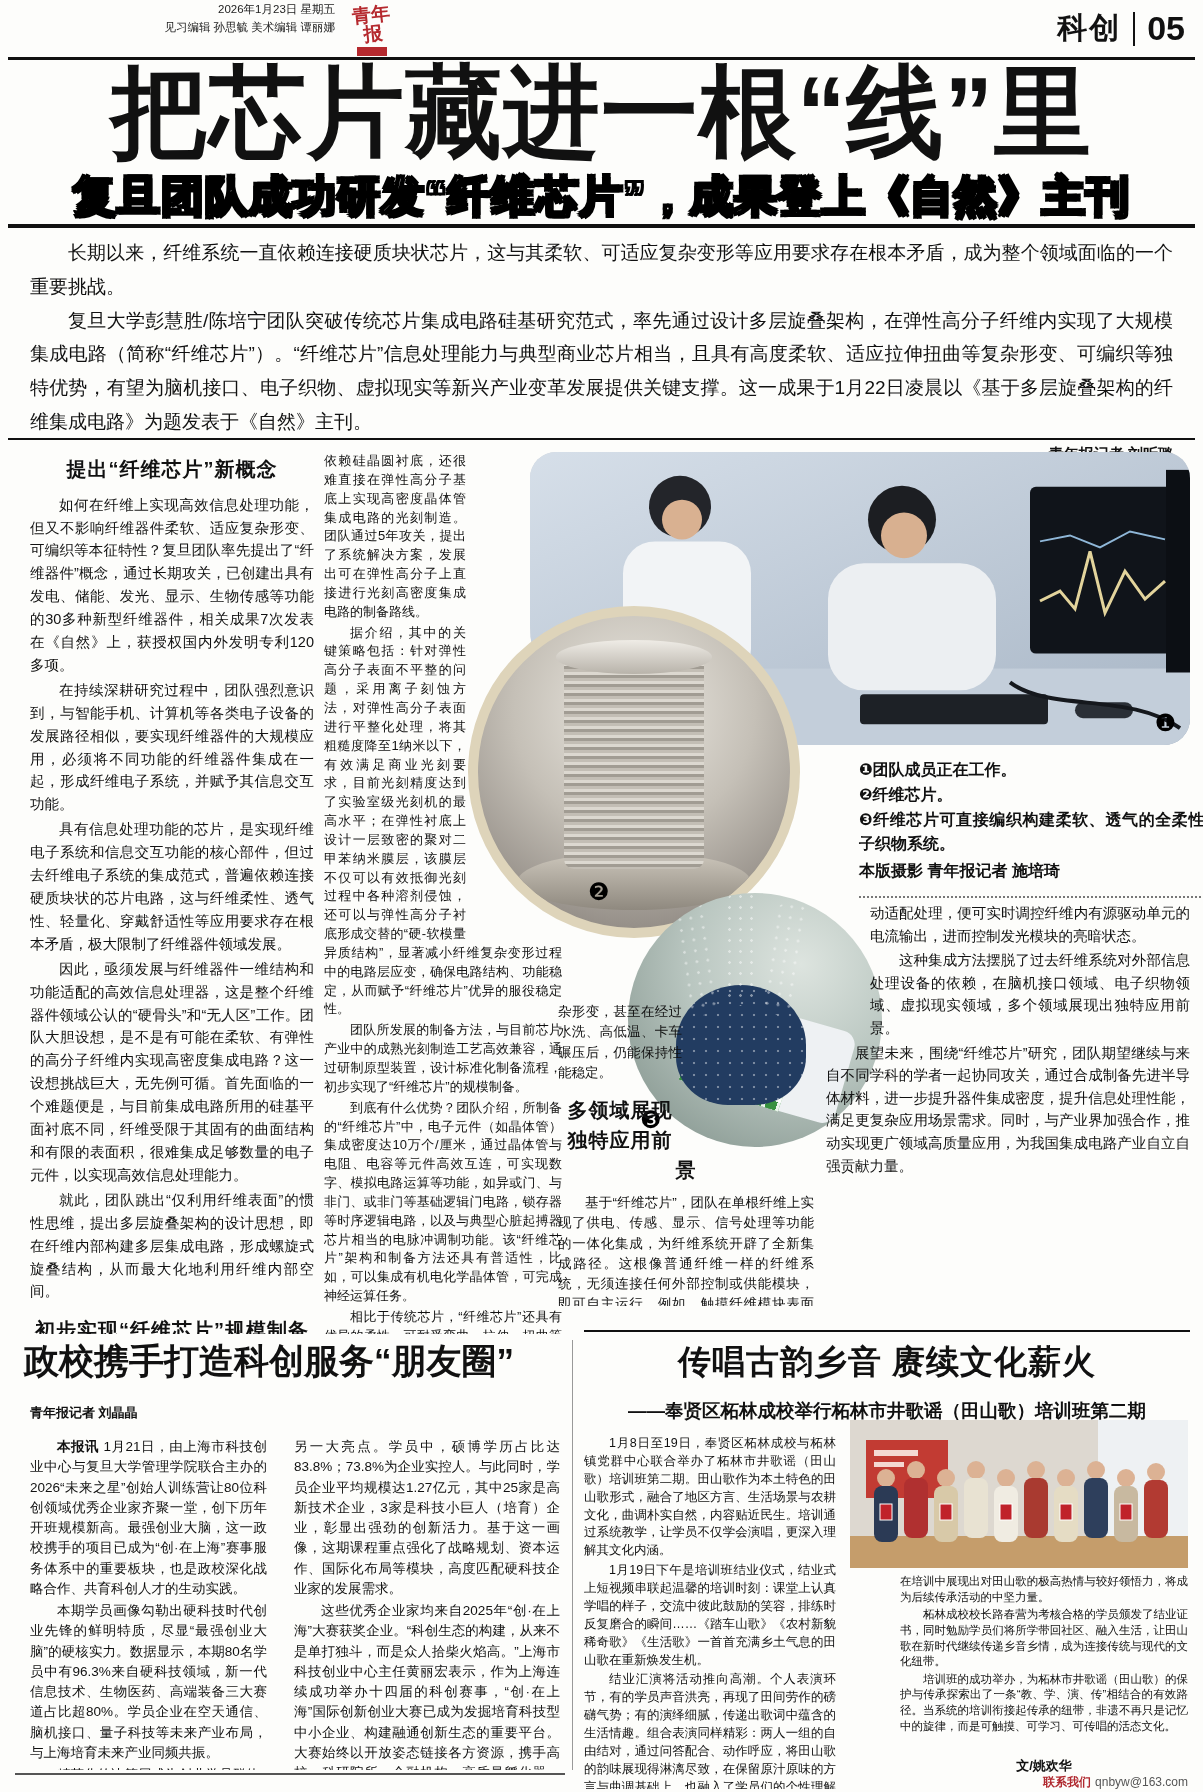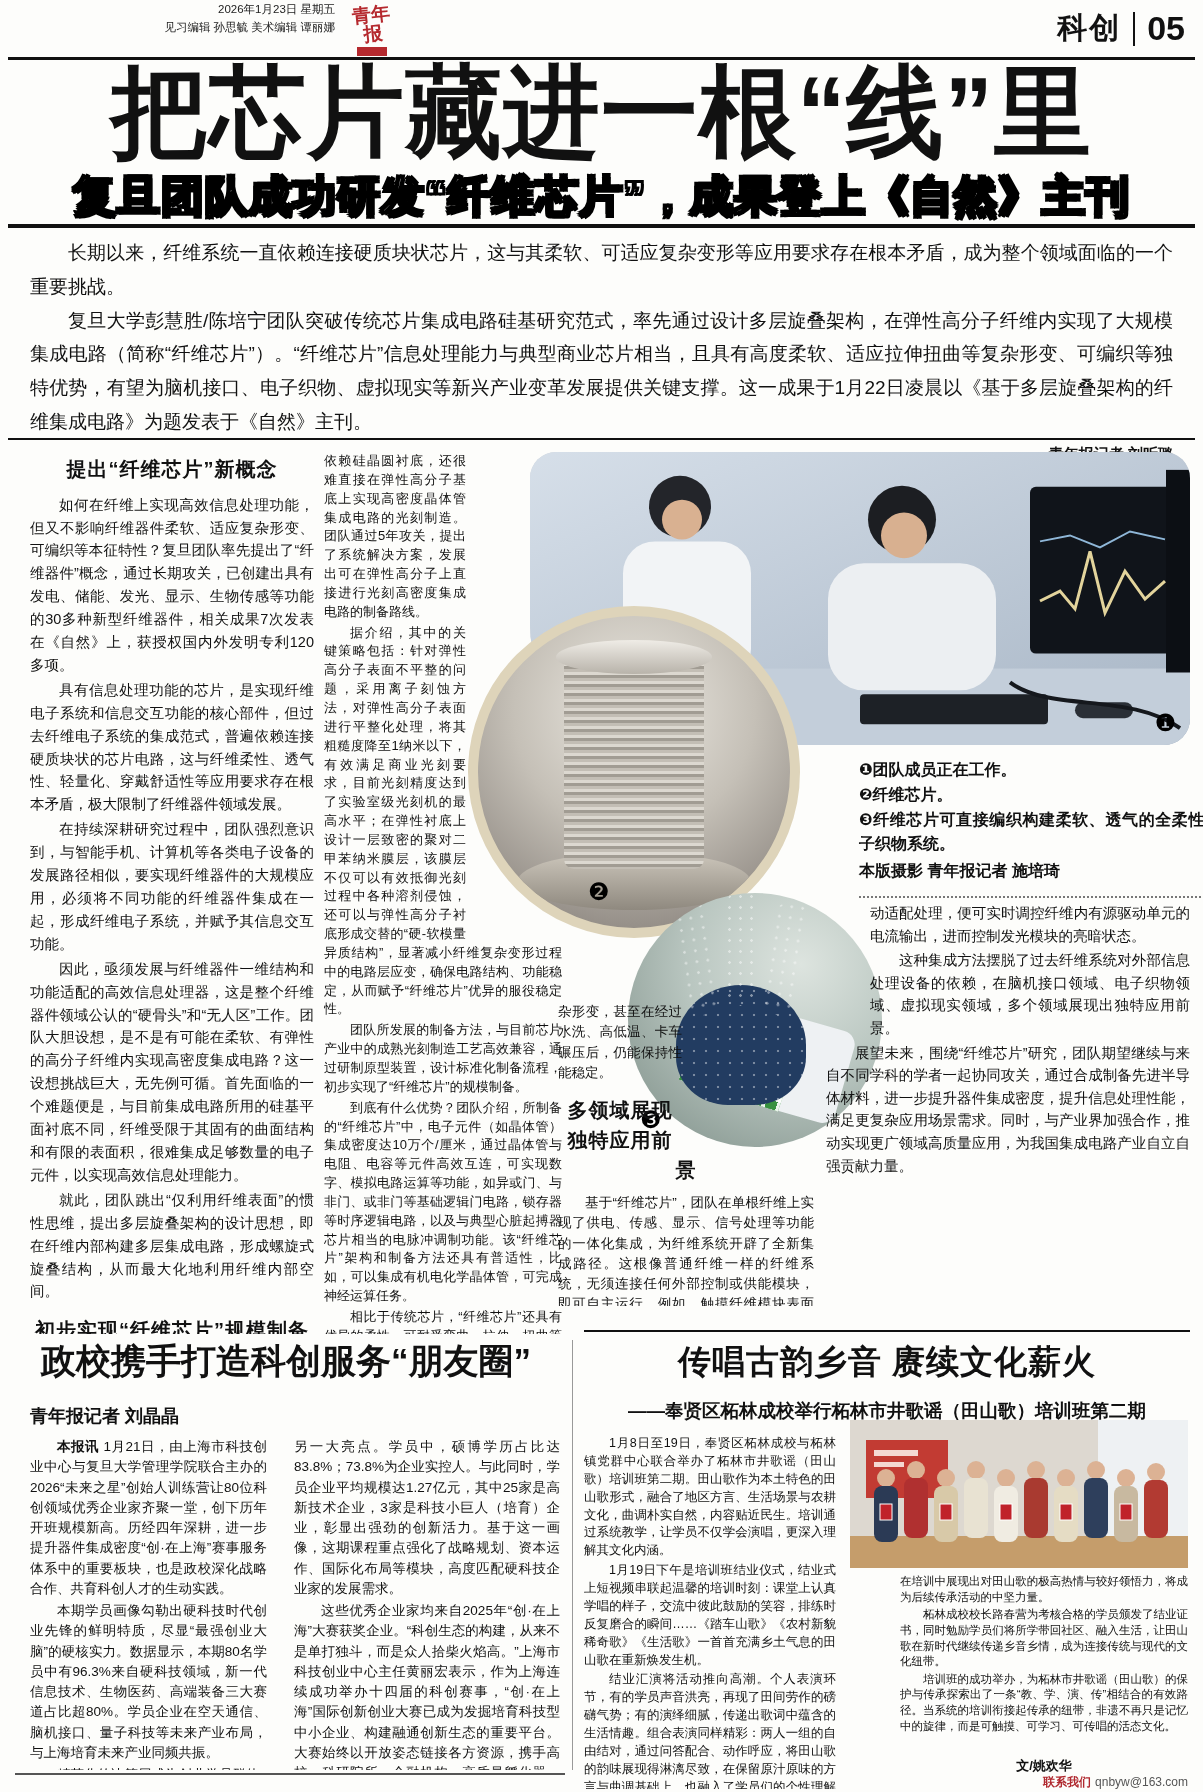--- a/index.html
+++ b/index.html
@@ -65,23 +65,23 @@
           background:linear-gradient(180deg,#2c4a72,#1d3355);
           background-image:radial-gradient(rgba(255,255,255,.45) 1px,transparent 1.6px);background-size:11px 11px;}
   .palm{position:absolute;left:48px;top:92px;width:130px;height:120px;border-radius:50% 50% 40% 40%;
         background:#223c61;background-image:radial-gradient(rgba(255,255,255,.4) 1px,transparent 1.6px);background-size:12px 12px;}
   
   #captions{position:absolute;left:859px;top:758px;width:362px;font-size:16px;font-weight:700;
             line-height:1.55;text-align:justify;border-bottom:2px dotted #777;padding-bottom:12px;}
   #captions p{margin:0;}
   #captions .credit{text-align:justify;margin-top:2px;}
   
-  .art2-head{position:absolute;left:24px;top:1338px;width:524px;text-align:center;
+  .art2-head{position:absolute;left:24px;top:1338px;width:524px;text-align:left;
              font-size:35px;font-weight:900;letter-spacing:0px;}
-  .art2-byline{position:absolute;left:30px;top:1404px;font-size:18px;font-weight:700;}
+  .art2-byline{position:absolute;left:30px;top:1404px;font-size:13px;font-weight:700;}
   #a2col1{left:30px;top:1437px;width:237px;height:333px;font-size:13.5px;line-height:1.5;}
   #a2col2{left:294px;top:1437px;width:266px;height:333px;font-size:13.5px;line-height:1.5;}
   .vdivider{position:absolute;left:572px;top:1340px;width:1px;height:430px;background:#999;}
   .art3-rule{position:absolute;left:584px;top:1330px;width:606px;height:2px;background:#111;}
   .art3-head{position:absolute;left:584px;top:1340px;width:606px;text-align:center;
              font-size:33px;font-weight:900;letter-spacing:1px;}
   .art3-sub{position:absolute;left:584px;top:1398px;width:606px;text-align:center;
             font-size:18.5px;font-weight:800;}
   #a3col1{left:584px;top:1435px;width:252px;height:354px;font-size:12.5px;line-height:1.43;}
   #a3col2{left:900px;top:1574px;width:288px;height:182px;font-size:11.5px;line-height:1.36;}
@@ -172,22 +172,22 @@
   <div id="captions">
     <p>❶团队成员正在工作。</p>
     <p>❷纤维芯片。</p>
     <p>❸纤维芯片可直接编织构建柔软、透气的全柔性电子织物系统。</p>
     <p class="credit">本版摄影 青年报记者 施培琦</p>
   </div>
 
   <div class="col" id="col1">
     <h3>提出“纤维芯片”新概念</h3>
     <p>如何在纤维上实现高效信息处理功能，但又不影响纤维器件柔软、适应复杂形变、可编织等本征特性？复旦团队率先提出了“纤维器件”概念，通过长期攻关，已创建出具有发电、储能、发光、显示、生物传感等功能的30多种新型纤维器件，相关成果7次发表在《自然》上，获授权国内外发明专利120多项。</p>
+    <p>在持续深耕研究过程中，团队强烈意识到，与智能手机、计算机等各类电子设备的发展路径相似，要实现纤维器件的大规模应用，必须将不同功能的纤维器件集成在一起，形成纤维电子系统，并赋予其信息交互功能。</p>
     <p>具有信息处理功能的芯片，是实现纤维电子系统和信息交互功能的核心部件，但过去纤维电子系统的集成范式，普遍依赖连接硬质块状的芯片电路，这与纤维柔性、透气性、轻量化、穿戴舒适性等应用要求存在根本矛盾，极大限制了纤维器件领域发展。</p>
-    <p>在持续深耕研究过程中，团队强烈意识到，与智能手机、计算机等各类电子设备的发展路径相似，要实现纤维器件的大规模应用，必须将不同功能的纤维器件集成在一起，形成纤维电子系统，并赋予其信息交互功能。</p>
     <p>因此，亟须发展与纤维器件一维结构和功能适配的高效信息处理器，这是整个纤维器件领域公认的“硬骨头”和“无人区”工作。团队大胆设想，是不是有可能在柔软、有弹性的高分子纤维内实现高密度集成电路？这一设想挑战巨大，无先例可循。首先面临的一个难题便是，与目前集成电路所用的硅基平面衬底不同，纤维受限于其固有的曲面结构和有限的表面积，很难集成足够数量的电子元件，以实现高效信息处理能力。</p>
     <p>就此，团队跳出“仅利用纤维表面”的惯性思维，提出多层旋叠架构的设计思想，即在纤维内部构建多层集成电路，形成螺旋式旋叠结构，从而最大化地利用纤维内部空间。</p>
     <h3>初步实现“纤维芯片”规模制备</h3>
 
   </div>
 
   <div class="col" id="col2">
     <div class="spacer-r" style="width:96px;height:320px;margin-top:158px;"></div>
     <p class="cont">依赖硅晶圆衬底，还很难直接在弹性高分子基底上实现高密度晶体管集成电路的光刻制造。团队通过5年攻关，提出了系统解决方案，发展出可在弹性高分子上直接进行光刻高密度集成电路的制备路线。</p>
     <p>据介绍，其中的关键策略包括：针对弹性高分子表面不平整的问题，采用离子刻蚀方法，对弹性高分子表面进行平整化处理，将其粗糙度降至1纳米以下，有效满足商业光刻要求，目前光刻精度达到了实验室级光刻机的最高水平；在弹性衬底上设计一层致密的聚对二甲苯纳米膜层，该膜层不仅可以有效抵御光刻过程中各种溶剂侵蚀，还可以与弹性高分子衬底形成交替的“硬-软模量异质结构”，显著减小纤维复杂变形过程中的电路层应变，确保电路结构、功能稳定，从而赋予“纤维芯片”优异的服役稳定性。</p>
@@ -206,21 +206,21 @@
   <div class="col" id="col4">
     <div class="spacer-l" style="width:44px;height:120px;"></div>
     <p class="cont">动适配处理，便可实时调控纤维内有源驱动单元的电流输出，进而控制发光模块的亮暗状态。</p>
     <p>这种集成方法摆脱了过去纤维系统对外部信息处理设备的依赖，在脑机接口领域、电子织物领域、虚拟现实领域，多个领域展现出独特应用前景。</p>
     <p>展望未来，围绕“纤维芯片”研究，团队期望继续与来自不同学科的学者一起协同攻关，通过合成制备先进半导体材料，进一步提升器件集成密度，提升信息处理性能，满足更复杂应用场景需求。同时，与产业界加强合作，推动实现更广领域高质量应用，为我国集成电路产业自立自强贡献力量。</p>
   </div>
 
   <div class="art2-head">政校携手打造科创服务“朋友圈”</div>
   <div class="art2-byline">青年报记者 刘晶晶</div>
   <div class="col" id="a2col1">
-    <p><b class="bold">本报讯</b> <span>1月21日，由上海市科技创业中心与复旦大学管理学院联合主办的2026“未来之星”创始人训练营让80位科创领域优秀企业家齐聚一堂，创下历年开班规模新高。历经四年深耕，进一步提升器件集成密度“创·在上海”赛事服务体系中的重要板块，也是政校深化战略合作、共育科创人才的生动实践。</span></p>
+    <p><b class="bold">本报讯</b> <span>1月21日，由上海市科技创业中心与复旦大学管理学院联合主办的2026“未来之星”创始人训练营让80位科创领域优秀企业家齐聚一堂，创下历年开班规模新高。最强创业大脑，这一政校携手的项目已成为“创·在上海”赛事服务体系中的重要板块，也是政校深化战略合作、共育科创人才的生动实践。</span></p>
     <p>本期学员画像勾勒出硬科技时代创业先锋的鲜明特质，尽显“最强创业大脑”的硬核实力。数据显示，本期80名学员中有96.3%来自硬科技领域，新一代信息技术、生物医药、高端装备三大赛道占比超80%。学员企业在空天通信、脑机接口、量子科技等未来产业布局，与上海培育未来产业同频共振。</p>
     <p>精英化的决策层成为创业学员群体</p>
   </div>
   <div class="col" id="a2col2">
     <p class="cont">另一大亮点。学员中，硕博学历占比达83.8%；73.8%为企业实控人。与此同时，学员企业平均规模达1.27亿元，其中25家是高新技术企业，3家是科技小巨人（培育）企业，彰显出强劲的创新活力。基于这一画像，这期课程重点强化了战略规划、资本运作、国际化布局等模块，高度匹配硬科技企业家的发展需求。</p>
     <p>这些优秀企业家均来自2025年“创·在上海”大赛获奖企业。“科创生态的构建，从来不是单打独斗，而是众人拾柴火焰高。”上海市科技创业中心主任黄丽宏表示，作为上海连续成功举办十四届的科创赛事，“创·在上海”国际创新创业大赛已成为发掘培育科技型中小企业、构建融通创新生态的重要平台。大赛始终以开放姿态链接各方资源，携手高校、科研院所、金融机构、高质量孵化器、龙头企业等多元化生态合作伙伴，共同打造科创服务“朋友圈”。</p>
   </div>
 
   <div class="vdivider"></div>
 

